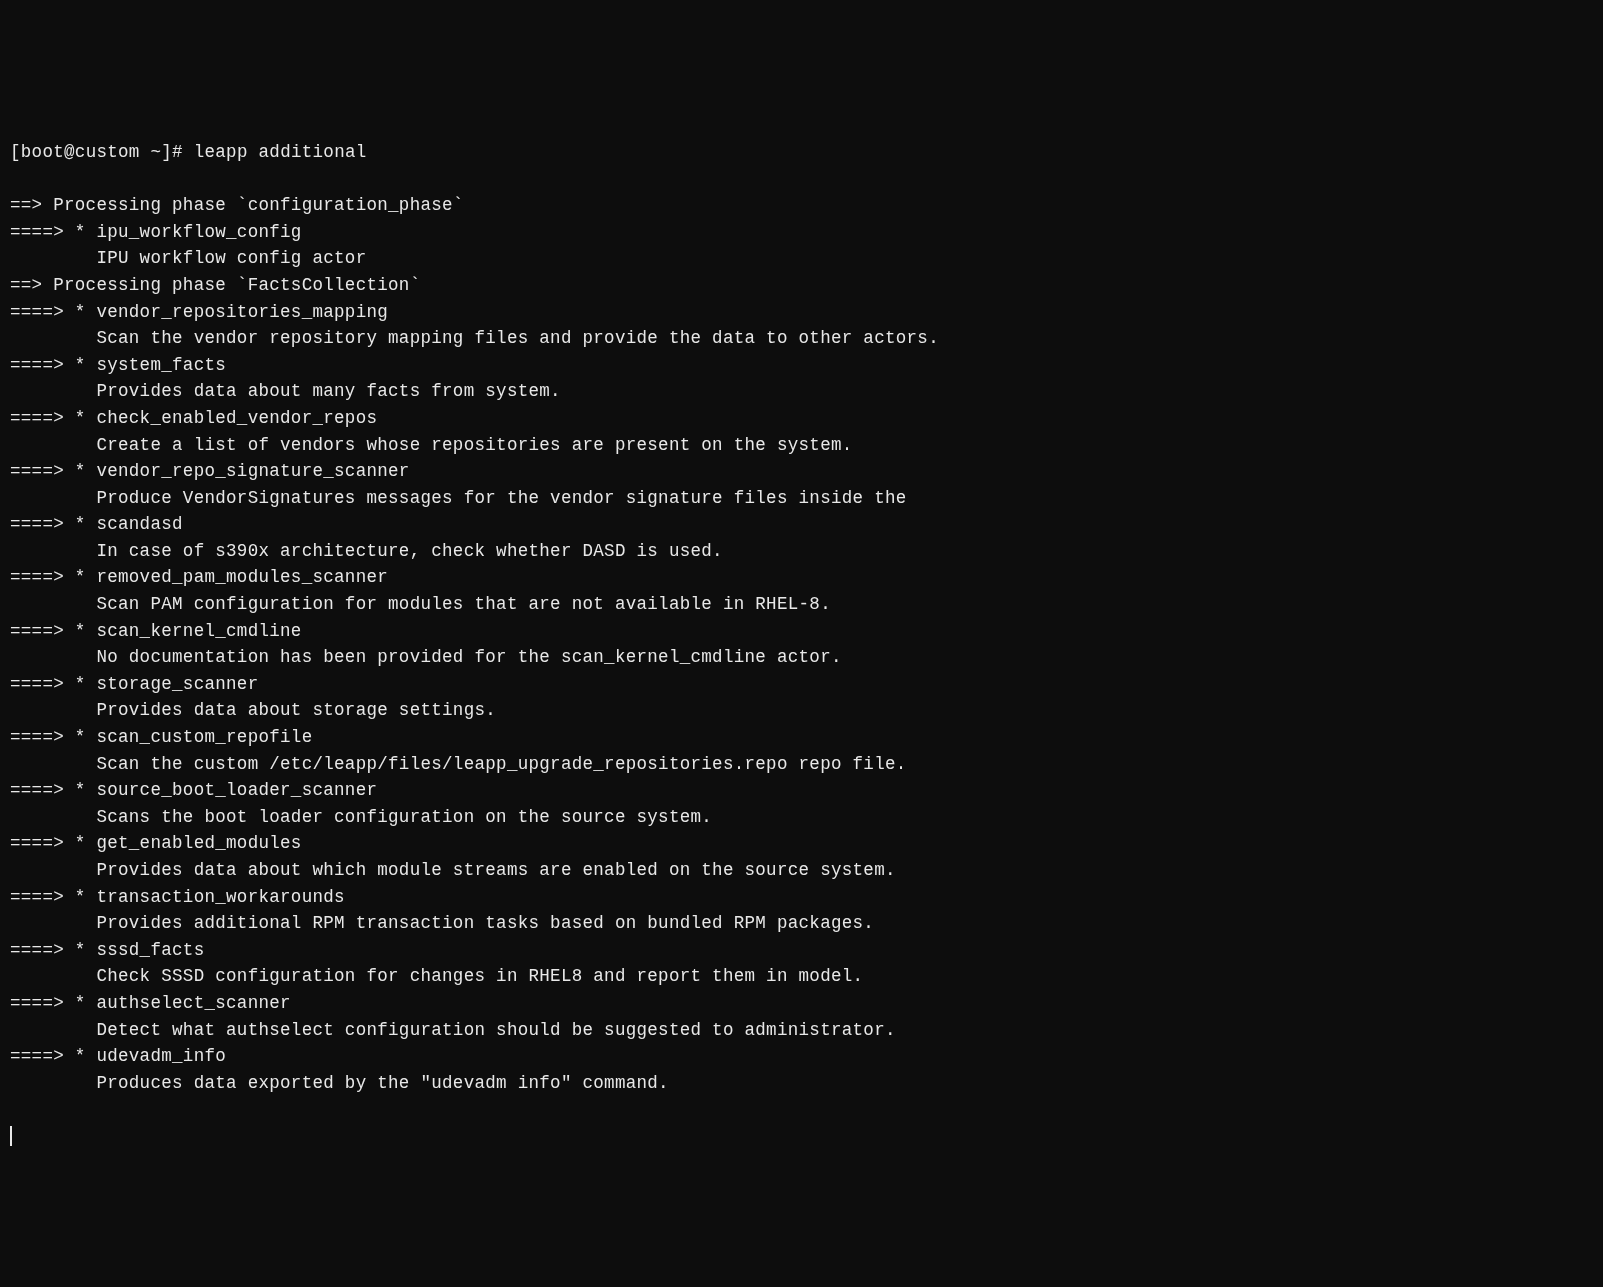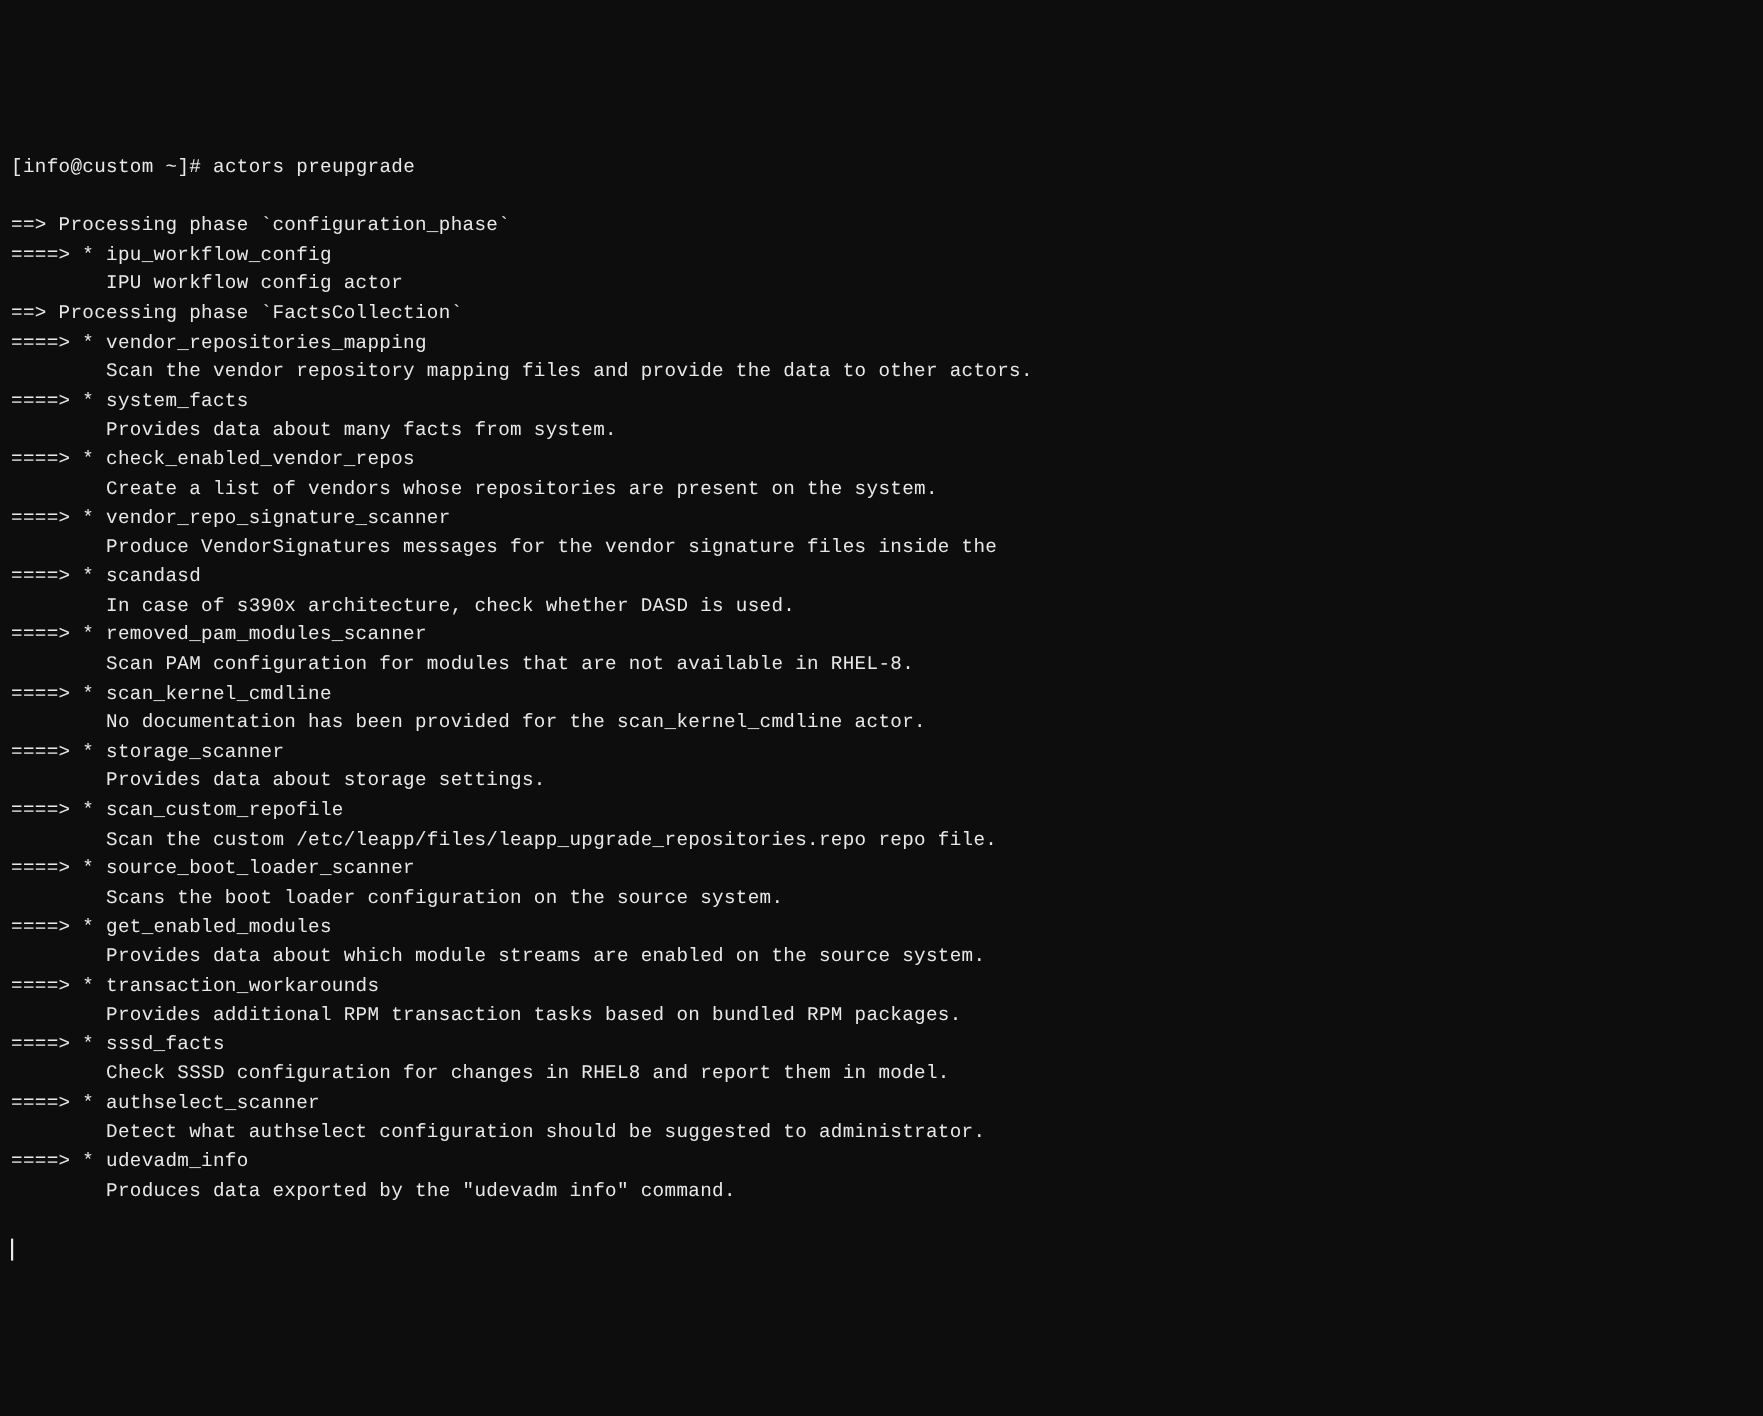--- a/index.html
+++ b/index.html
@@ -30,19 +30,19 @@
       background: #e8e8e8;
       vertical-align: text-bottom;
     }
   </style>
 </head>
 <body>
 
 
 
 <div class="terminal">
-<span class="line">[<span>info</span>@<span>custom</span> <span>~</span>]<span>#</span> <span>actors preupgrade</span></span>
+<span class="line">[<span>boot</span>@<span>custom</span> <span>~</span>]<span>#</span> <span>leapp additional</span></span>
 <div id="output"><span class="line">==&gt; Processing phase `configuration_phase`</span><span class="line">====&gt; * ipu_workflow_config</span><span class="line">        IPU workflow config actor</span><span class="line">==&gt; Processing phase `FactsCollection`</span><span class="line">====&gt; * vendor_repositories_mapping</span><span class="line">        Scan the vendor repository mapping files and provide the data to other actors.</span><span class="line">====&gt; * system_facts</span><span class="line">        Provides data about many facts from system.</span><span class="line">====&gt; * check_enabled_vendor_repos</span><span class="line">        Create a list of vendors whose repositories are present on the system.</span><span class="line">====&gt; * vendor_repo_signature_scanner</span><span class="line">        Produce VendorSignatures messages for the vendor signature files inside the</span><span class="line">====&gt; * scandasd</span><span class="line">        In case of s390x architecture, check whether DASD is used.</span><span class="line">====&gt; * removed_pam_modules_scanner</span><span class="line">        Scan PAM configuration for modules that are not available in RHEL-8.</span><span class="line">====&gt; * scan_kernel_cmdline</span><span class="line">        No documentation has been provided for the scan_kernel_cmdline actor.</span><span class="line">====&gt; * storage_scanner</span><span class="line">        Provides data about storage settings.</span><span class="line">====&gt; * scan_custom_repofile</span><span class="line">        Scan the custom /etc/leapp/files/leapp_upgrade_repositories.repo repo file.</span><span class="line">====&gt; * source_boot_loader_scanner</span><span class="line">        Scans the boot loader configuration on the source system.</span><span class="line">====&gt; * get_enabled_modules</span><span class="line">        Provides data about which module streams are enabled on the source system.</span><span class="line">====&gt; * transaction_workarounds</span><span class="line">        Provides additional RPM transaction tasks based on bundled RPM packages.</span><span class="line">====&gt; * sssd_facts</span><span class="line">        Check SSSD configuration for changes in RHEL8 and report them in model.</span><span class="line">====&gt; * authselect_scanner</span><span class="line">        Detect what authselect configuration should be suggested to administrator.</span><span class="line">====&gt; * udevadm_info</span><span class="line">        Produces data exported by the "udevadm info" command.</span></div>
 <span class="line"><span class="cursor"></span></span>
 </div>
 
 
 
 
 </body></html>

